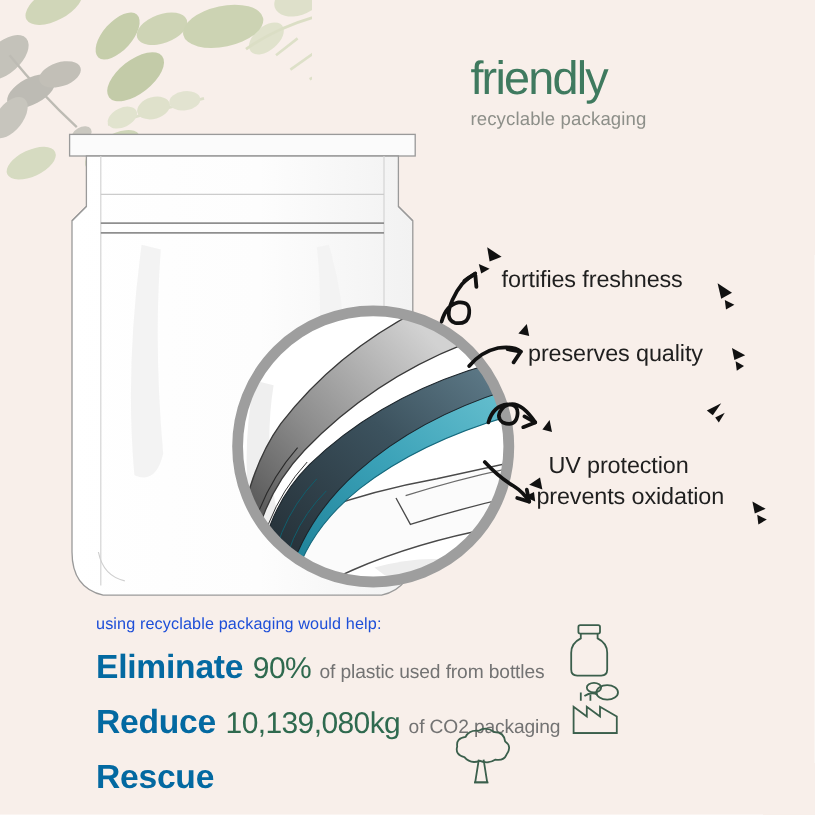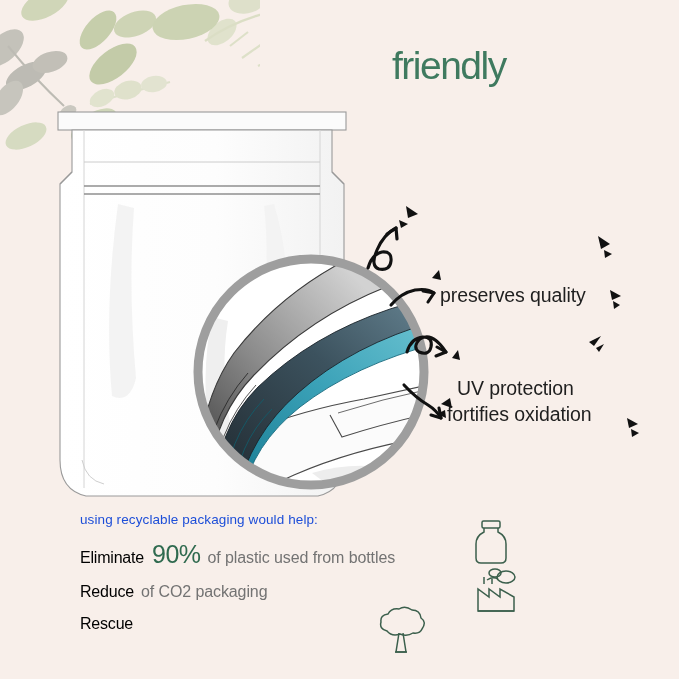--- a/index.html
+++ b/index.html
@@ -108,23 +108,23 @@
     margin-bottom: 13px;
     letter-spacing: 0.1px;
   }
   .stat-row {
     display: flex;
     align-items: baseline;
     margin-bottom: 14px;
     white-space: nowrap;
   }
   .stat-verb {
-    font-size: 16px;
-    font-weight: normal;
-    color: #000000;
+    font-size: 28px;
+    font-weight: bold;
+    color: #0369a1;
     letter-spacing: -0.2px;
   }
   .stat-num {
     font-size: 25px;
     font-weight: normal;
     color: #2f6a4f;
     letter-spacing: -0.5px;
     margin-left: 8px;
   }
   .stat-tail {
@@ -253,25 +253,27 @@
       <path d="M26 250 Q28 184 70 138" stroke="#2a2a2a" stroke-width="0.8" fill="none"></path>
       <path d="M38 250 Q40 192 78 152" stroke="#10606f" stroke-width="0.8" fill="none"></path>
       <path d="M48 250 Q50 198 86 162" stroke="#10606f" stroke-width="0.8" fill="none"></path>
     </g>
 
     <circle cx="125" cy="125" r="113" fill="none" stroke="#9e9e9e" stroke-width="9"></circle>
   </svg>
 
   <div id="headline">
     <div class="h-friendly">friendly</div>
+    <div class="h-sub">recyclable packaging</div>
   </div>
 
+  <div class="feature" id="feature-0">fortifies freshness</div>
   <div class="feature" id="feature-1">preserves quality</div>
   <div class="feature" id="feature-2">UV protection</div>
-  <div class="feature" id="feature-3">fortifies oxidation</div>
+  <div class="feature" id="feature-3">prevents oxidation</div>
 
   <svg id="arrows" viewBox="0 0 679 679">
     <g fill="none" stroke="#111111" stroke-width="3.1" stroke-linecap="round">
 
       <path d="M368 268 Q372 254 382 252 Q392 251 391 261 Q390 271 379 269 Q370 266 377 250 Q384 234 396 228"></path>
       <path d="M396 228 L387 234 M396 228 L397 239" stroke-width="3.2"></path>
 
       <path d="M391 305 Q401 293 415 290 Q428 288 434 293"></path>
       <path d="M434 293 L423 291 M434 293 L428 302"></path>
 
@@ -304,20 +306,21 @@
     <div class="stats-intro">using recyclable packaging would help:</div>
 
     <div class="stat-row">
       <span class="stat-verb">Eliminate</span>
       <span class="stat-num">90%</span>
       <span class="stat-tail">of plastic used from bottles</span>
     </div>
 
     <div class="stat-row">
       <span class="stat-verb">Reduce</span>
+      <span class="stat-num">10,139,080kg</span>
       <span class="stat-tail">of CO2 packaging</span>
     </div>
 
     <div class="stat-row">
       <span class="stat-verb">Rescue</span>
     </div>
   </div>
 
   <svg class="stat-icon" id="icon-bottle" width="42" height="48" viewBox="0 0 42 48">
     <g fill="none" stroke="#3b5f4c" stroke-width="1.5">

